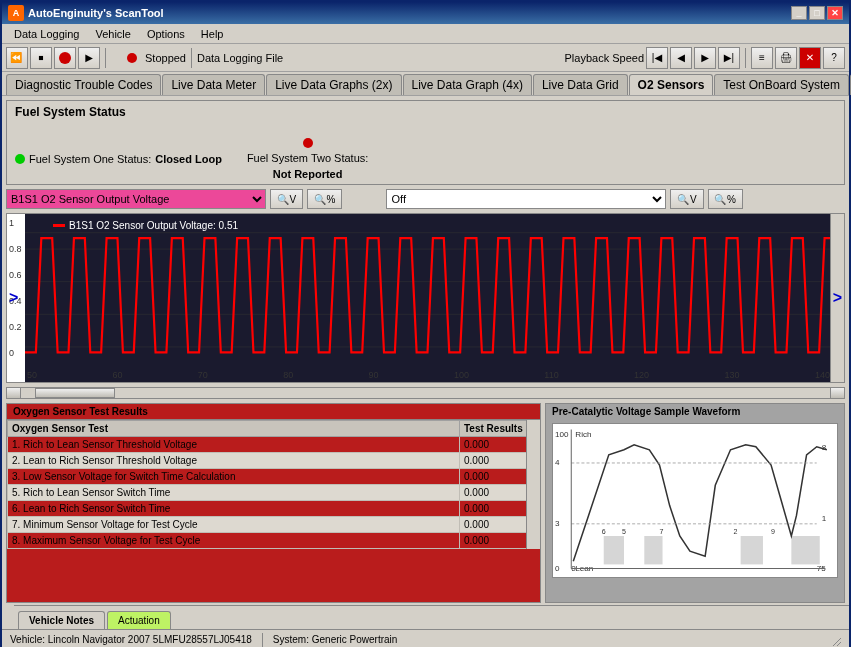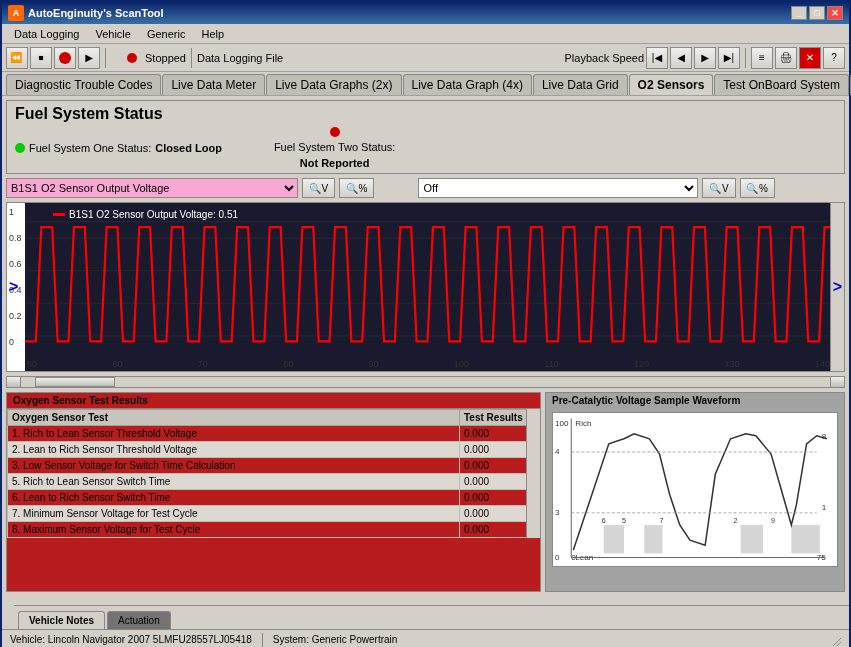--- a/index.html
+++ b/index.html
@@ -88,39 +88,39 @@
       height: calc(647px - 22px - 20px - 28px - 24px);
     }
 
     
     .fuel-status-box {
       background: #d4d0c8;
       border: 1px solid #888;
       padding: 4px 8px;
       margin-bottom: 4px;
     }
-    .fuel-status-title { font-size: 16px; font-weight: bold; margin-bottom: 4px; }
-    .fuel-status-row { display: flex; align-items: center; gap: 32px; }
+    .fuel-status-title { font-size: 12px; font-weight: bold; margin-bottom: 19px; }
+    .fuel-status-row { display: flex; align-items: center; gap: 5px; }
     .fuel-item { display: flex; align-items: center; gap: 4px; }
     .green-dot { width: 10px; height: 10px; border-radius: 50%; background: #00cc00; }
     .red-dot { width: 10px; height: 10px; border-radius: 50%; background: #cc0000; }
 
     
     .sensor-selector-row {
       display: flex;
       align-items: center;
       gap: 4px;
       margin-bottom: 4px;
     }
     .sensor-select {
-      width: 292px;
+      width: 260px;
       height: 20px;
       font-size: 11px;
       border: 1px solid #888;
-      background: #f9a8d4;
+      background: #ec4899;
     }
     .small-btn {
       height: 20px;
       padding: 0 6px;
       font-size: 10px;
       background: linear-gradient(to bottom, #efefef, #d4d0c8);
       border: 1px solid #888;
       cursor: pointer;
       display: flex; align-items: center;
     }
@@ -244,21 +244,21 @@
       height: 24px;
       display: flex;
       align-items: flex-end;
       padding: 0 4px;
       background: #d4d0c8;
       border-top: 1px solid #888;
     }
     .bottom-tab {
       padding: 3px 10px;
       font-size: 10px;
-      background: #737373;
+      background: #bef264;
       border: 1px solid #888;
       border-bottom: none;
       cursor: pointer;
       margin-right: 2px;
       border-radius: 3px 3px 0 0;
     }
     .bottom-tab.active { background: #d4d0c8; font-weight: bold; }
 
     
     .status-bar {
@@ -296,21 +296,21 @@
     <div class="title-bar-buttons">
       <div class="title-btn">_</div>
       <div class="title-btn">□</div>
       <div class="title-btn close">✕</div>
     </div>
   </div>
 
   <div class="menu-bar">
     <div class="menu-item">Data Logging</div>
     <div class="menu-item">Vehicle</div>
-    <div class="menu-item">Generic</div>
+    <div class="menu-item">Options</div>
     <div class="menu-item">Help</div>
   </div>
 
   <div class="toolbar">
     <div class="toolbar-btn">⏪</div>
     <div class="toolbar-btn">⏹</div>
     <div class="toolbar-btn" style="position:relative;">
       <div style="width:12px;height:12px;background:#cc0000;border-radius:50%;"></div>
     </div>
     <div class="toolbar-btn">▶</div>

